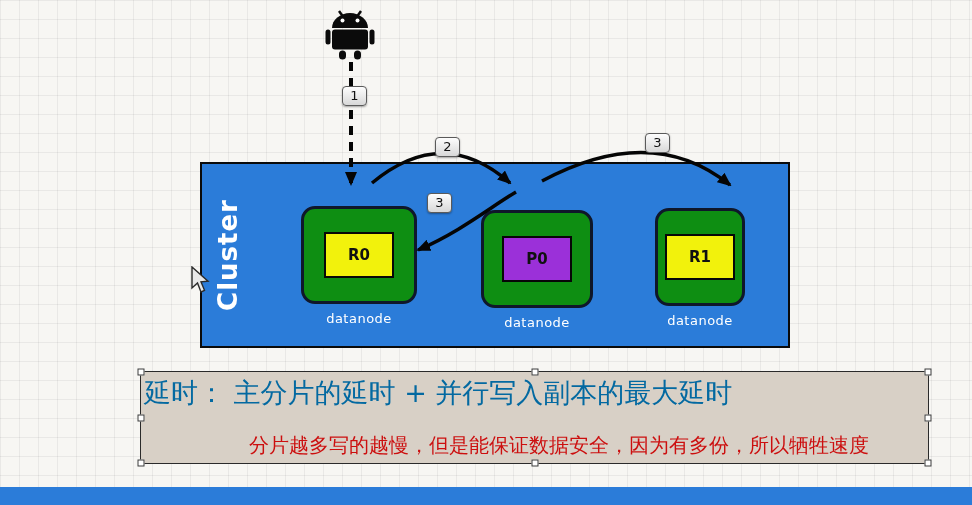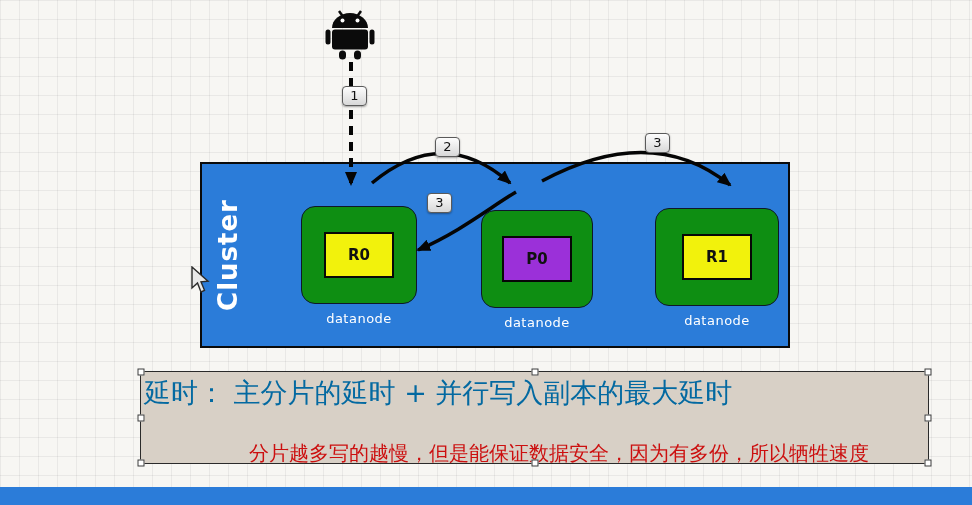--- a/index.html
+++ b/index.html
@@ -49,24 +49,24 @@
     color: #ffffff;
     font-size: 26px;
     font-weight: bold;
     letter-spacing: 1px;
   }
 
   
   .node-group { position: absolute; text-align: center; }
   .node-group.n1 { left: 99px;  top: 42px;  width: 116px; }
   .node-group.n2 { left: 279px; top: 46px;  width: 112px; }
-  .node-group.n3 { left: 453px; top: 44px;  width: 124px; }
+  .node-group.n3 { left: 453px; top: 44px;  width: 90px; }
   .green-box {
     width: 100%; height: 98px;
-    border: 1px solid #0f172a;
+    border: 3px solid #0f172a;
     border-radius: 14px;
     box-sizing: border-box;
     display: flex; align-items: center; justify-content: center;
   }
   .shard-box {
     width: 70px; height: 46px;
     border: 2px solid #070707;
     box-sizing: border-box;
     display: flex; align-items: center; justify-content: center;
     font-size: 15px;
@@ -206,21 +206,21 @@
     <path d="M 516 192 C 492 206 460 232 418 250" stroke="#050505" stroke-width="3.5" fill="none" marker-end="url(#ah)"></path>
   </svg>
 
   <div class="badge b1">1</div>
   <div class="badge b2">2</div>
   <div class="badge b3r">3</div>
   <div class="badge b3l">3</div>
 
   <div class="note-box" style="background-color: rgb(216, 208, 198);">
     <div class="note-line1">延时： 主分片的延时 + 并行写入副本的最大延时</div>
-    <div class="note-line2" style="color: rgb(204, 15, 15); margin-top: 8px;">分片越多写的越慢，但是能保证数据安全，因为有多份，所以牺牲速度</div>
+    <div class="note-line2" style="color: rgb(204, 15, 15);">分片越多写的越慢，但是能保证数据安全，因为有多份，所以牺牲速度</div>
     <div class="handle h-nw"></div>
     <div class="handle h-n"></div>
     <div class="handle h-ne"></div>
     <div class="handle h-w"></div>
     <div class="handle h-e"></div>
     <div class="handle h-sw"></div>
     <div class="handle h-s"></div>
     <div class="handle h-se"></div>
   </div>
 

